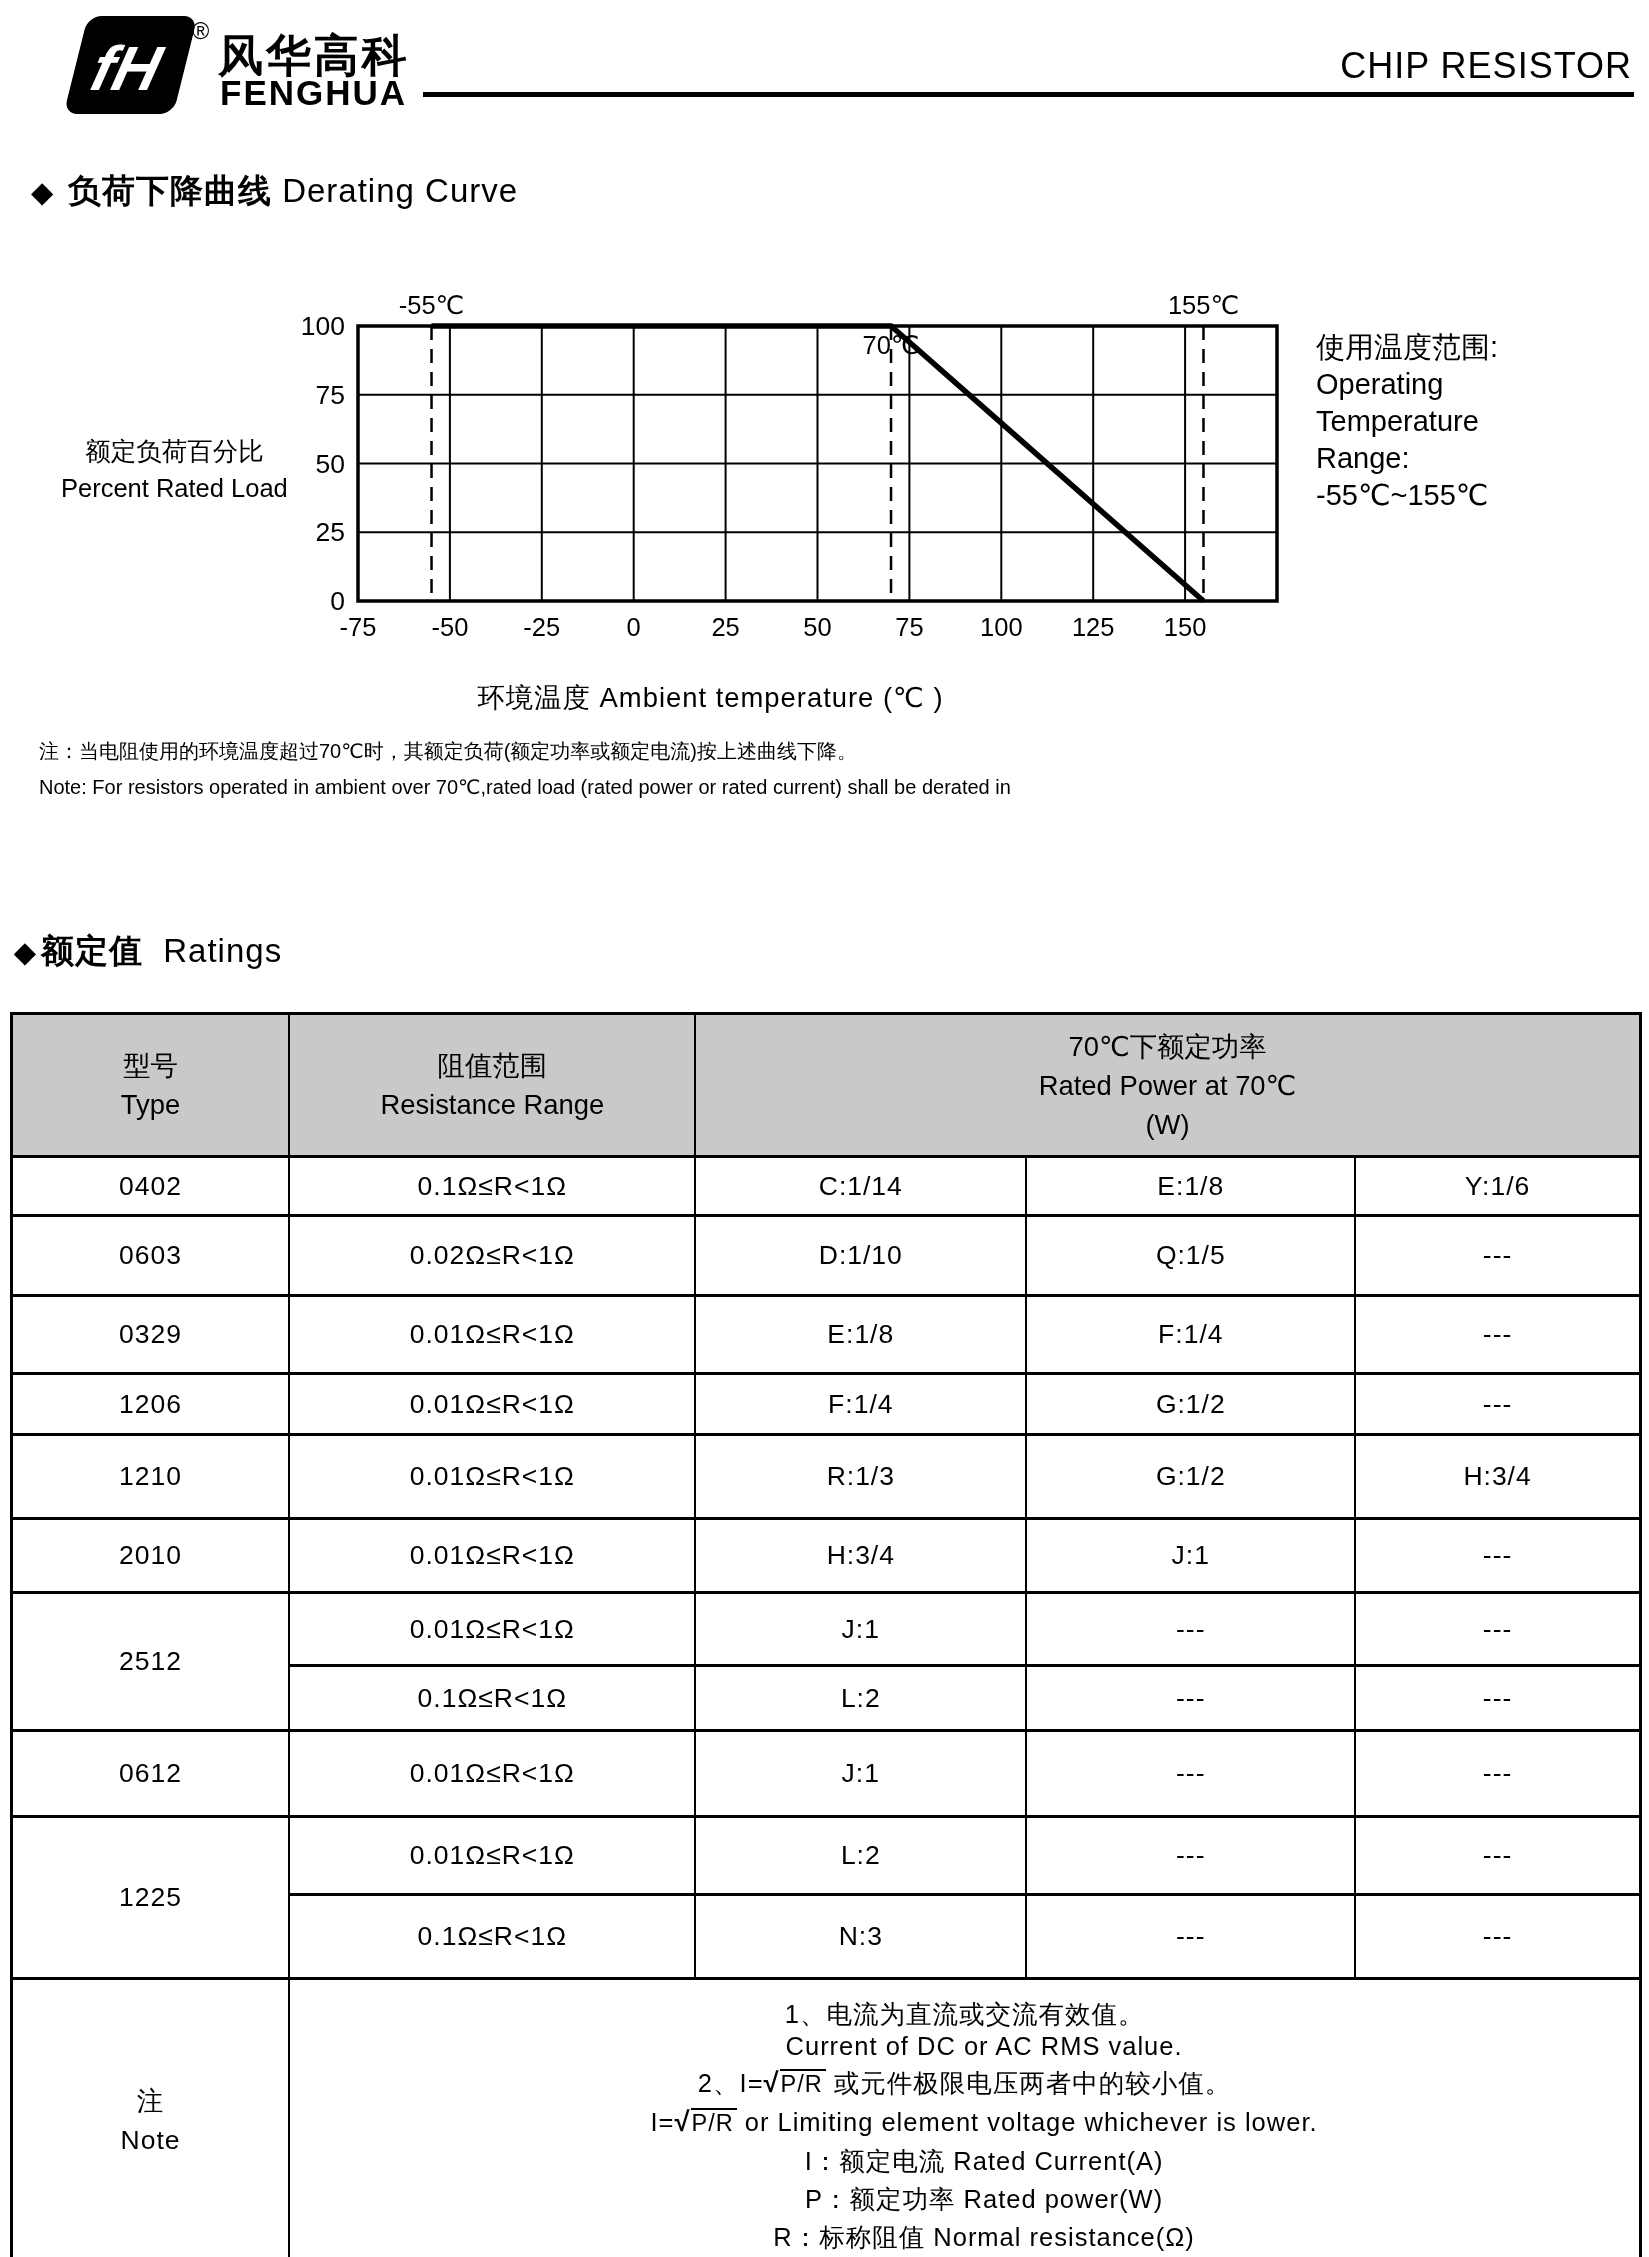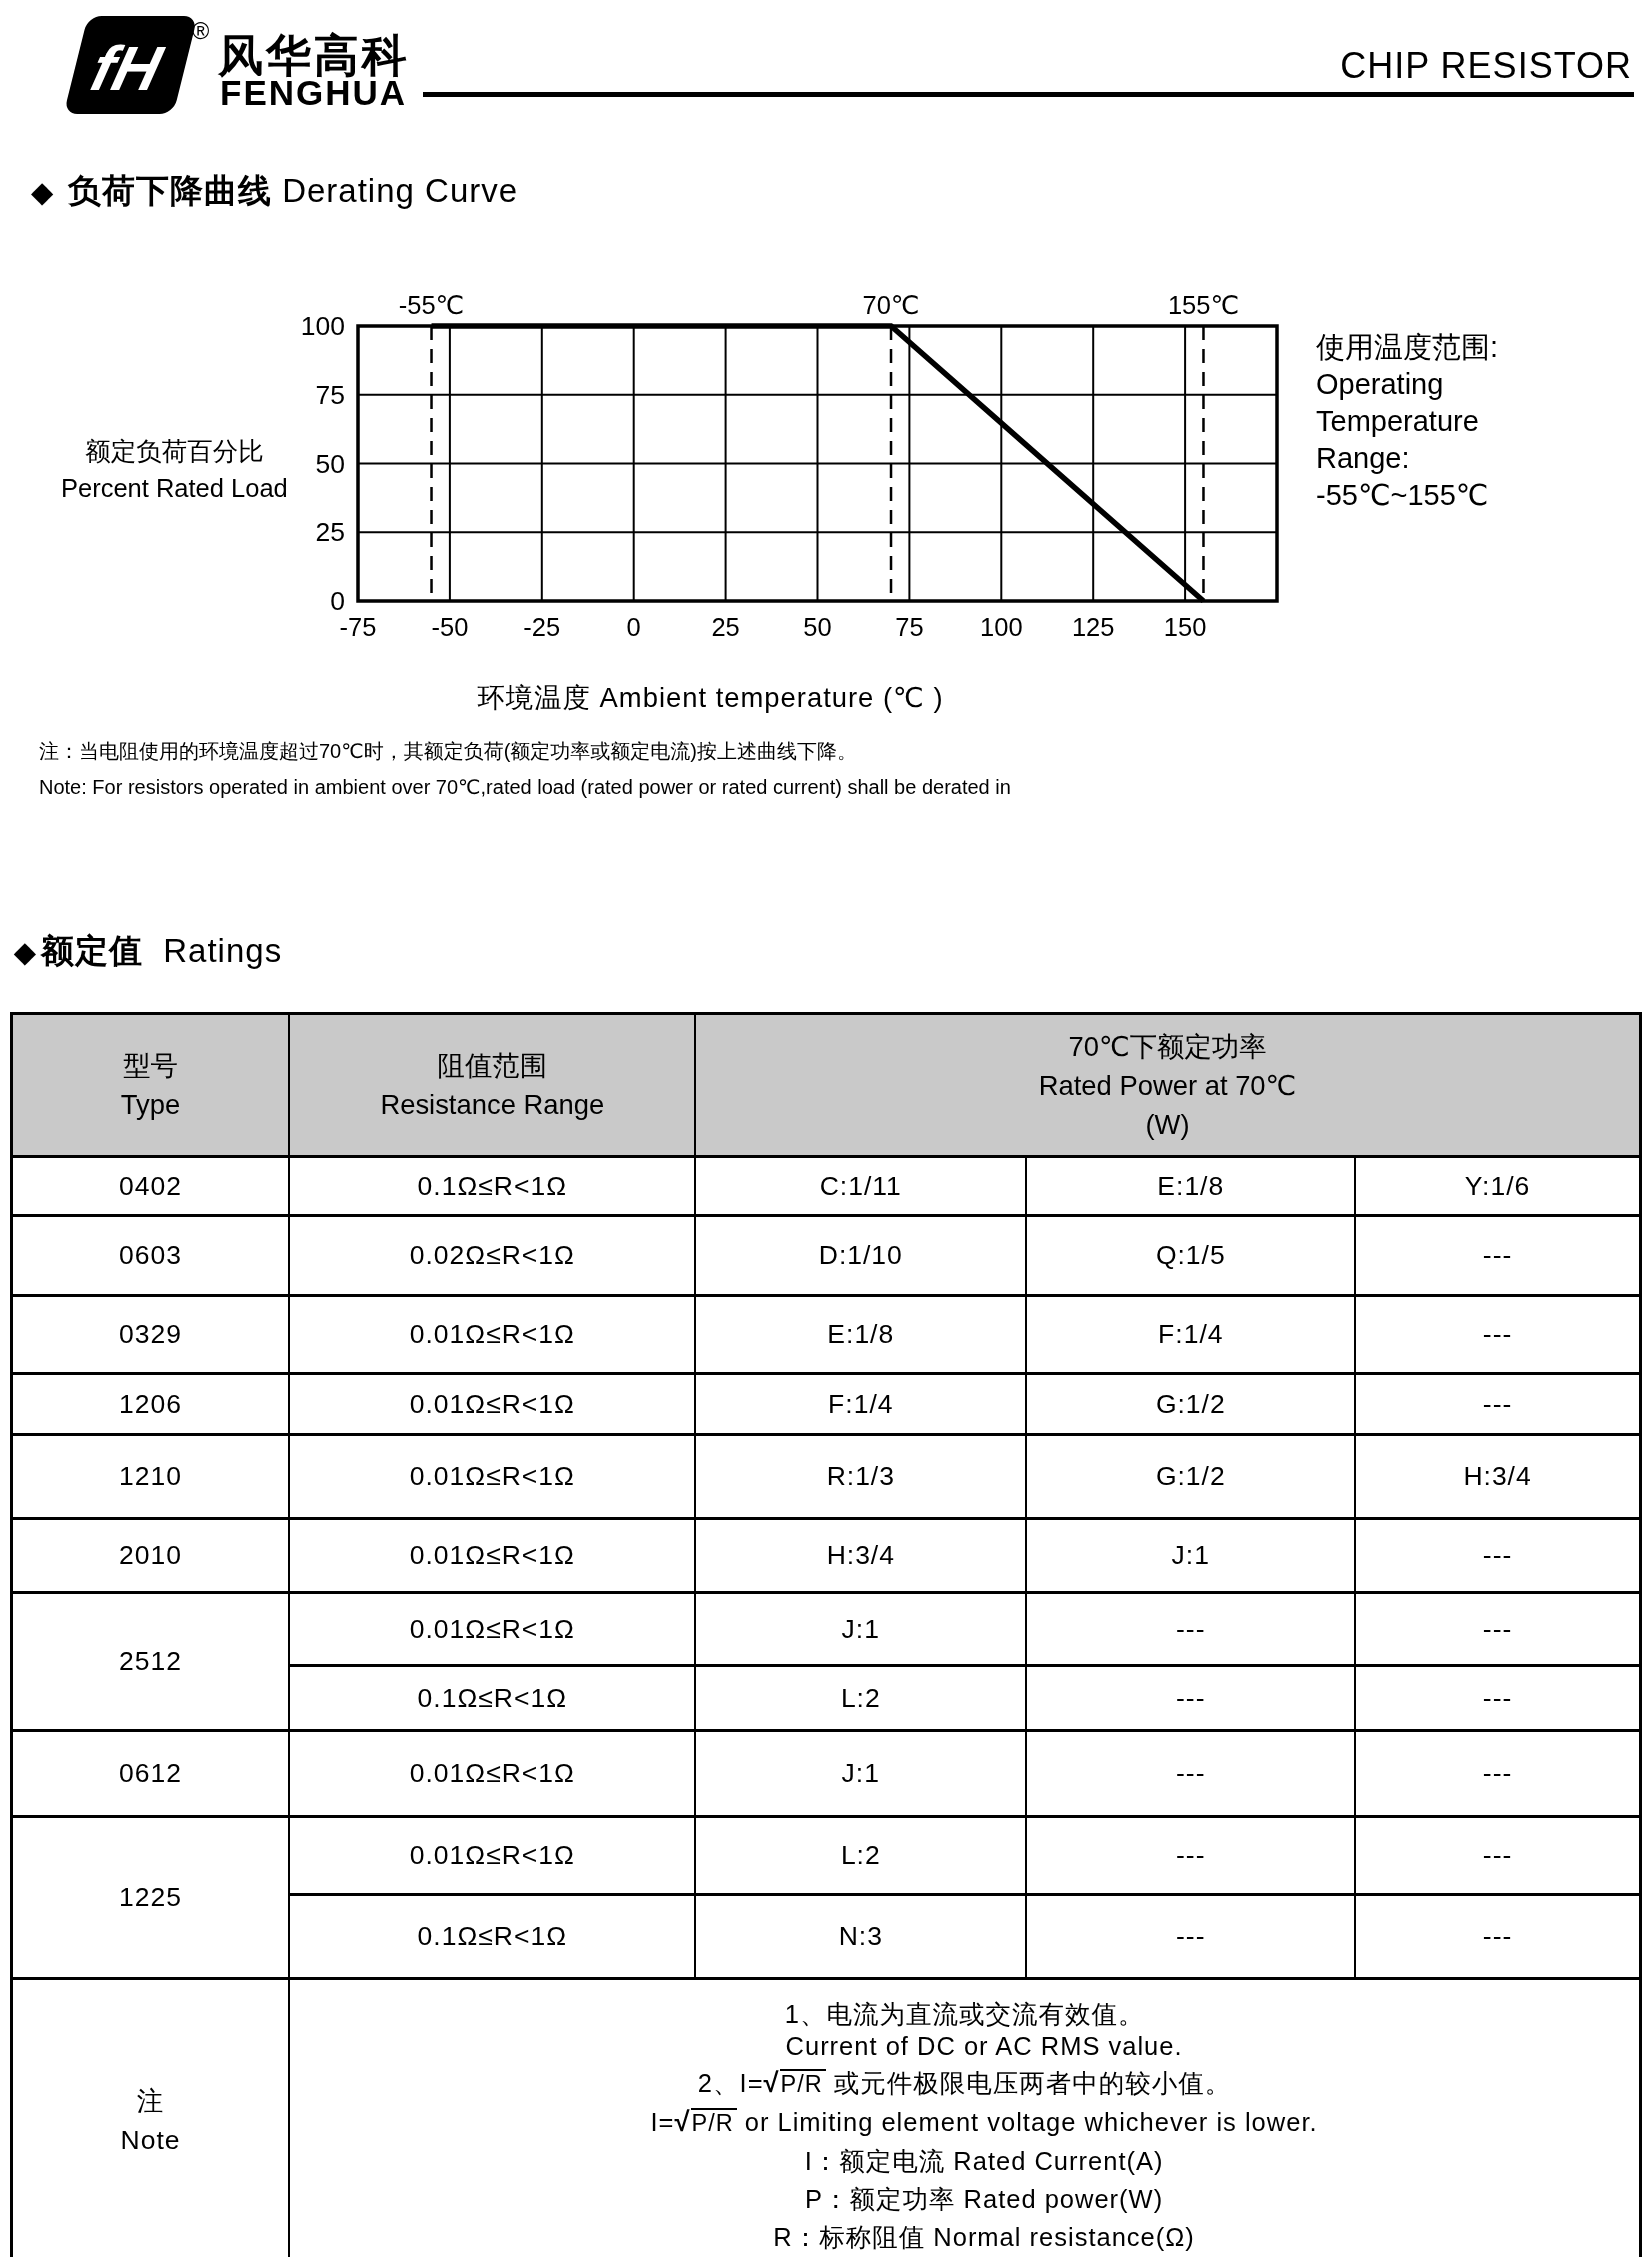--- a/index.html
+++ b/index.html
@@ -66,21 +66,21 @@
   <div class="abs head-rule" style="left:423px;top:92px;width:1211px;"></div>
 
   <div class="abs sec-head" style="left:31px;top:169px;">
     <span class="dm">◆</span><span>负荷下降曲线</span>&nbsp;<span class="en">Derating Curve</span>
   </div>
 
   <div class="abs" style="left:0;top:276px;width:1650px;height:470px;">
 
     <div class="abs" style="left:358px;top:13.7px;width:919px;height:29px;" id="tempLabels">
         <span class="temp-label" style="position: absolute; transform: translateX(-50%); left: 8%;">-55℃</span>
-        <span class="temp-label" style="position: absolute; transform: translateX(-50%); left: 58%;">70℃</span>
+        <span class="temp-label" style="position: absolute; transform: translateX(-50%); left: 58%; margin-top: 40px;">70℃</span>
         <span class="temp-label" style="position: absolute; transform: translateX(-50%); left: 92%;">155℃</span>
       </div>
 
     <div class="abs" style="left:358px;top:50px;width:919px;height:275px;">
       <svg id="plotSvg" width="100%" height="100%" viewBox="0 0 1000 1000" preserveAspectRatio="none" style="display:block;overflow:visible;">
           <line x1="100" y1="0" x2="100" y2="1000" stroke="#000" stroke-width="2" vector-effect="non-scaling-stroke"></line>
           <line x1="200" y1="0" x2="200" y2="1000" stroke="#000" stroke-width="2" vector-effect="non-scaling-stroke"></line>
           <line x1="300" y1="0" x2="300" y2="1000" stroke="#000" stroke-width="2" vector-effect="non-scaling-stroke"></line>
           <line x1="400" y1="0" x2="400" y2="1000" stroke="#000" stroke-width="2" vector-effect="non-scaling-stroke"></line>
           <line x1="500" y1="0" x2="500" y2="1000" stroke="#000" stroke-width="2" vector-effect="non-scaling-stroke"></line>
@@ -174,21 +174,21 @@
                 <div>Rated Power at 70℃</div>
                 <div>(W)</div>
               </div>
           </th>
         </tr>
       </thead>
       <tbody>
         <tr style="height:59px;">
           <td class="type-cell">0402</td>
           <td>0.1Ω≤R&lt;1Ω</td>
-          <td>C:1/11</td>
+          <td>C:1/14</td>
           <td>E:1/8</td>
           <td>Y:1/6</td>
         </tr>
         <tr style="height:80px;">
           <td class="type-cell">0603</td>
           <td>0.02Ω≤R&lt;1Ω</td>
           <td>D:1/10</td>
           <td>Q:1/5</td>
           <td>---</td>
         </tr>

